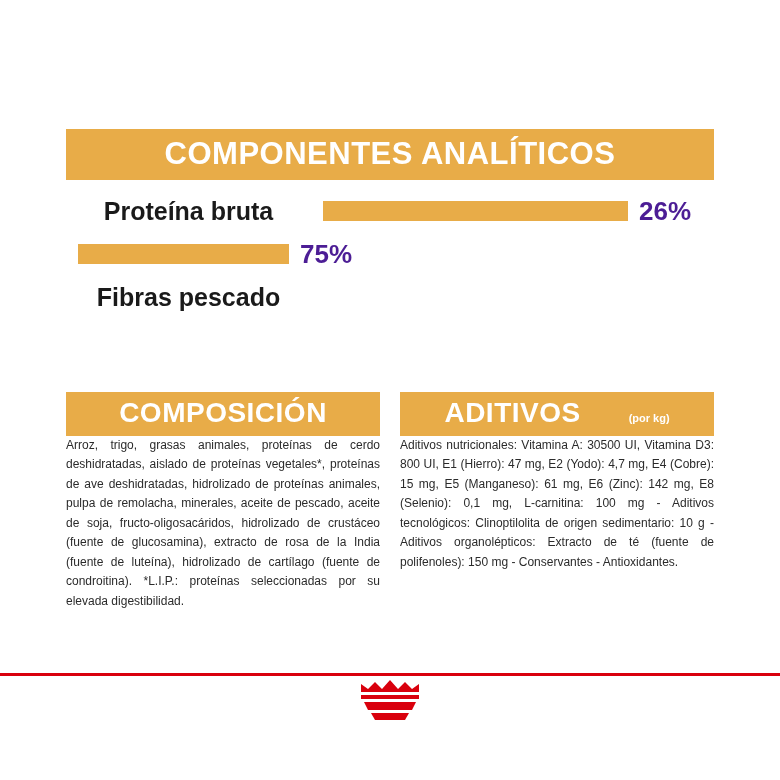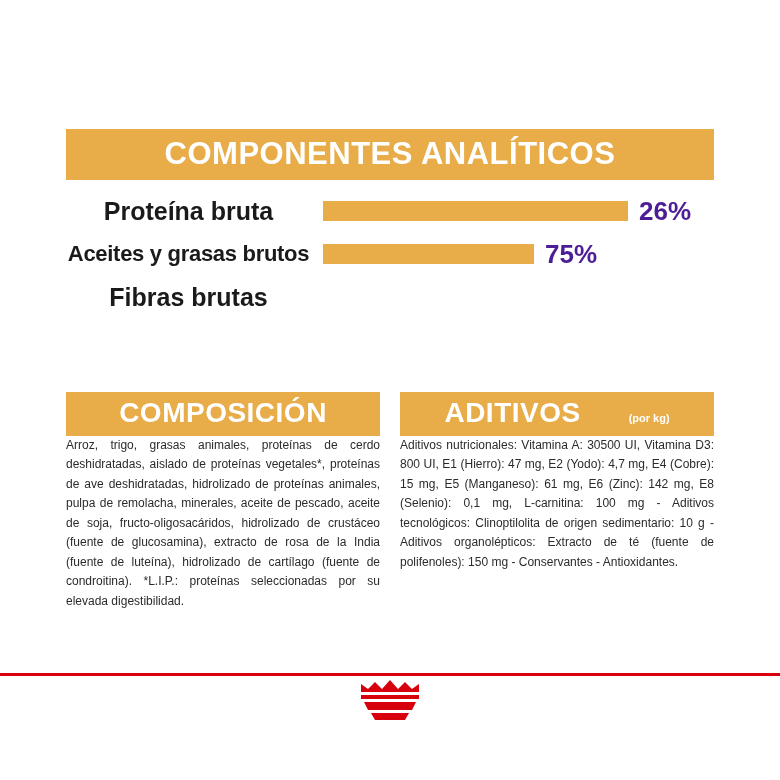--- a/index.html
+++ b/index.html
@@ -150,29 +150,28 @@
 
       <div class="nutrient-row">
         <div class="nutrient-label">Proteína bruta</div>
         <div class="bar-area">
           <div class="bar" style="width: 305px;"></div>
           <div class="nutrient-value">26%</div>
         </div>
       </div>
 
       <div class="nutrient-row">
-        <div class="nutrient-label squeeze">Aceites y grasas brutos</div>
         <div class="bar-area">
           <div class="bar" style="width: 211px;"></div>
           <div class="nutrient-value">75%</div>
         </div>
       </div>
 
       <div class="nutrient-row">
-        <div class="nutrient-label">Fibras brutas</div>
+        <div class="nutrient-label">Fibras pescado</div>
       </div>
 
     </div>
   </section>
 
   <section class="panels">
 
     <div class="panel">
       <div class="panel-head">
         <span class="main">COMPOSICIÓN</span>

